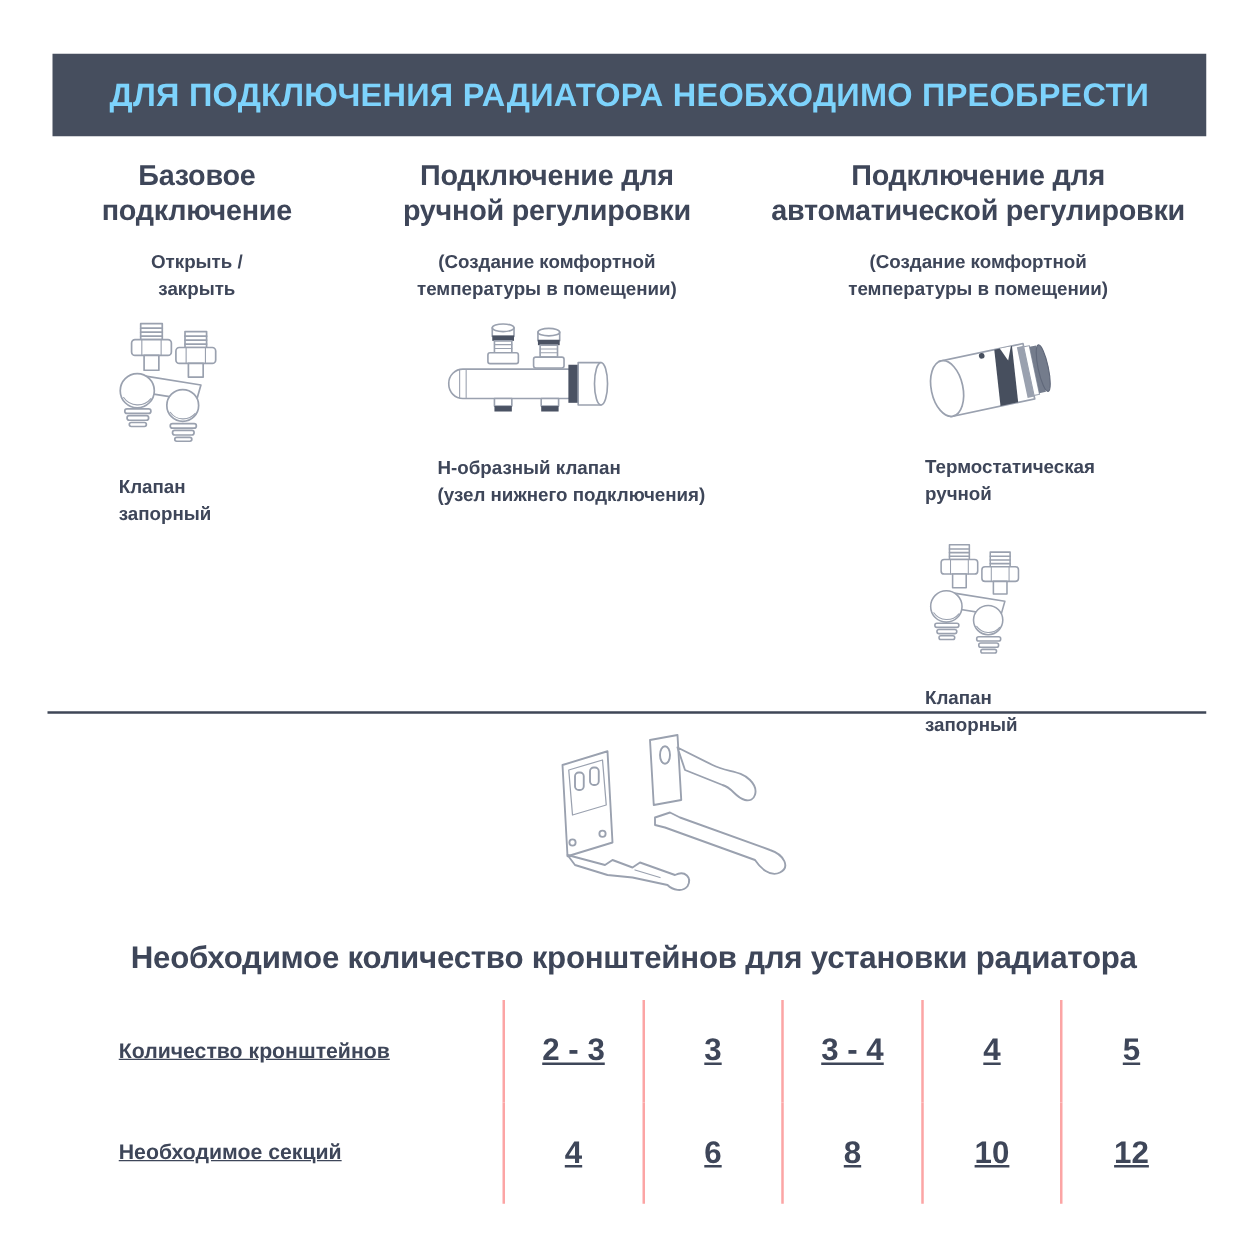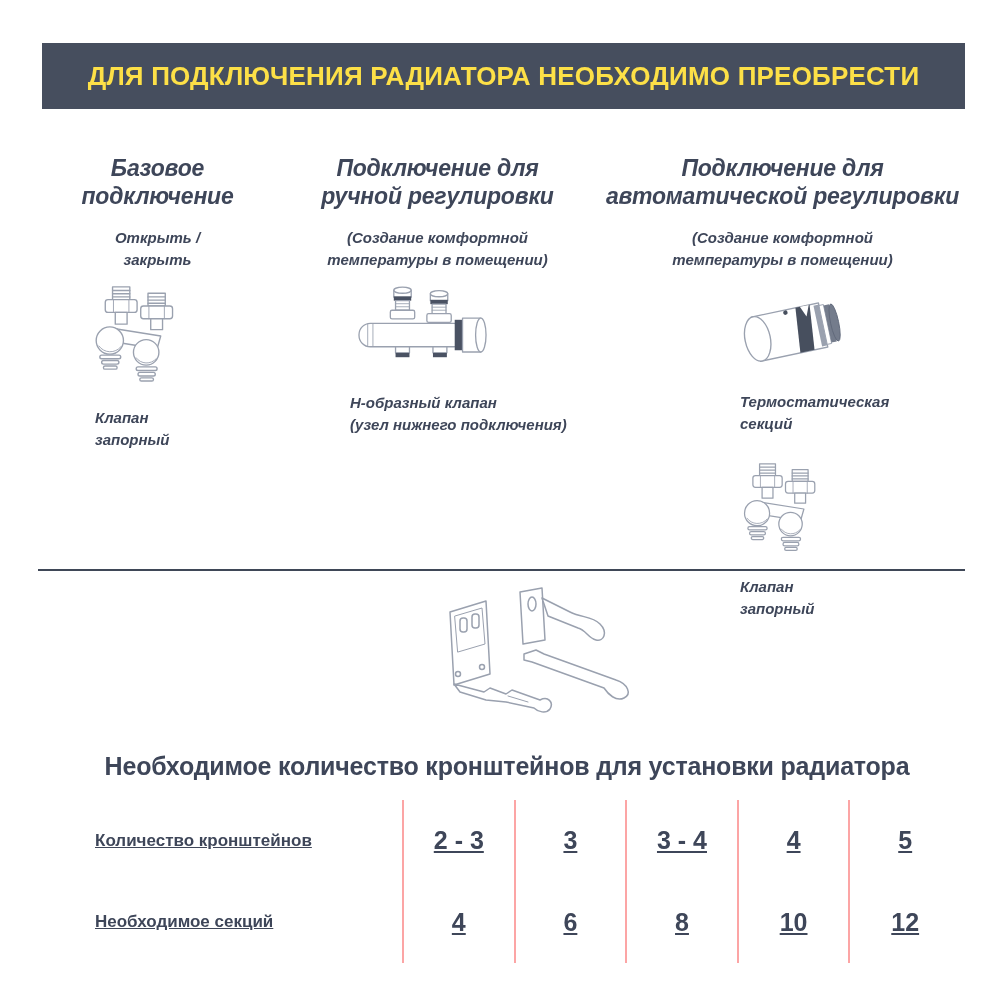--- a/index.html
+++ b/index.html
@@ -12,25 +12,25 @@
   }
   .page { position:relative; width:1000px; height:1000px; overflow:hidden; background:#fff; }
   .pre { white-space:pre-line; }
 
   
   .banner {
     position:absolute; left:42px; top:43px; width:923px; height:66px;
     background:#464e5e; display:flex; align-items:center; justify-content:center;
   }
   .banner h1 {
-    color:#fde047; font-size:26px; letter-spacing:0.2px; text-align:center;
-  }
-
-  
-  .col { position:absolute; top:154px; text-align:center;font-style:italic; }
+    color:#7dd3fc; font-size:26px; letter-spacing:0.2px; text-align:center;
+  }
+
+  
+  .col { position:absolute; top:126px; text-align:center; }
   .col-1 { left:40px;  width:235px; }
   .col-2 { left:285px; width:305px; }
   .col-3 { left:600px; width:365px; }
   .col-title { font-size:23px; line-height:1.22; letter-spacing:-0.2px; }
   .col-sub   { font-size:15px; line-height:1.45; margin-top:17px; }
   .item      { margin-top:14px; }
   .item-gap  { margin-top:26px; }
   .caption {
     font-size:15px; line-height:1.5; text-align:left; margin-top:20px;
   }
@@ -199,21 +199,21 @@
   <section class="col col-3">
     <h2 class="col-title pre">Подключение для
 автоматической регулировки</h2>
     <p class="col-sub pre">(Создание комфортной
 температуры в помещении)</p>
     <figure class="item">
       <svg class="art nudge-r" width="122" height="86">
           <use href="#sym-thermo"></use>
         </svg>
       <figcaption class="caption cap-3 pre">Термостатическая
-секций</figcaption>
+ручной</figcaption>
     </figure>
     <figure class="item item-gap">
       <svg class="art" width="92" height="94">
           <use href="#sym-valve"></use>
         </svg>
       <figcaption class="caption cap-3 pre">Клапан
 запорный</figcaption>
     </figure>
   </section>
 

